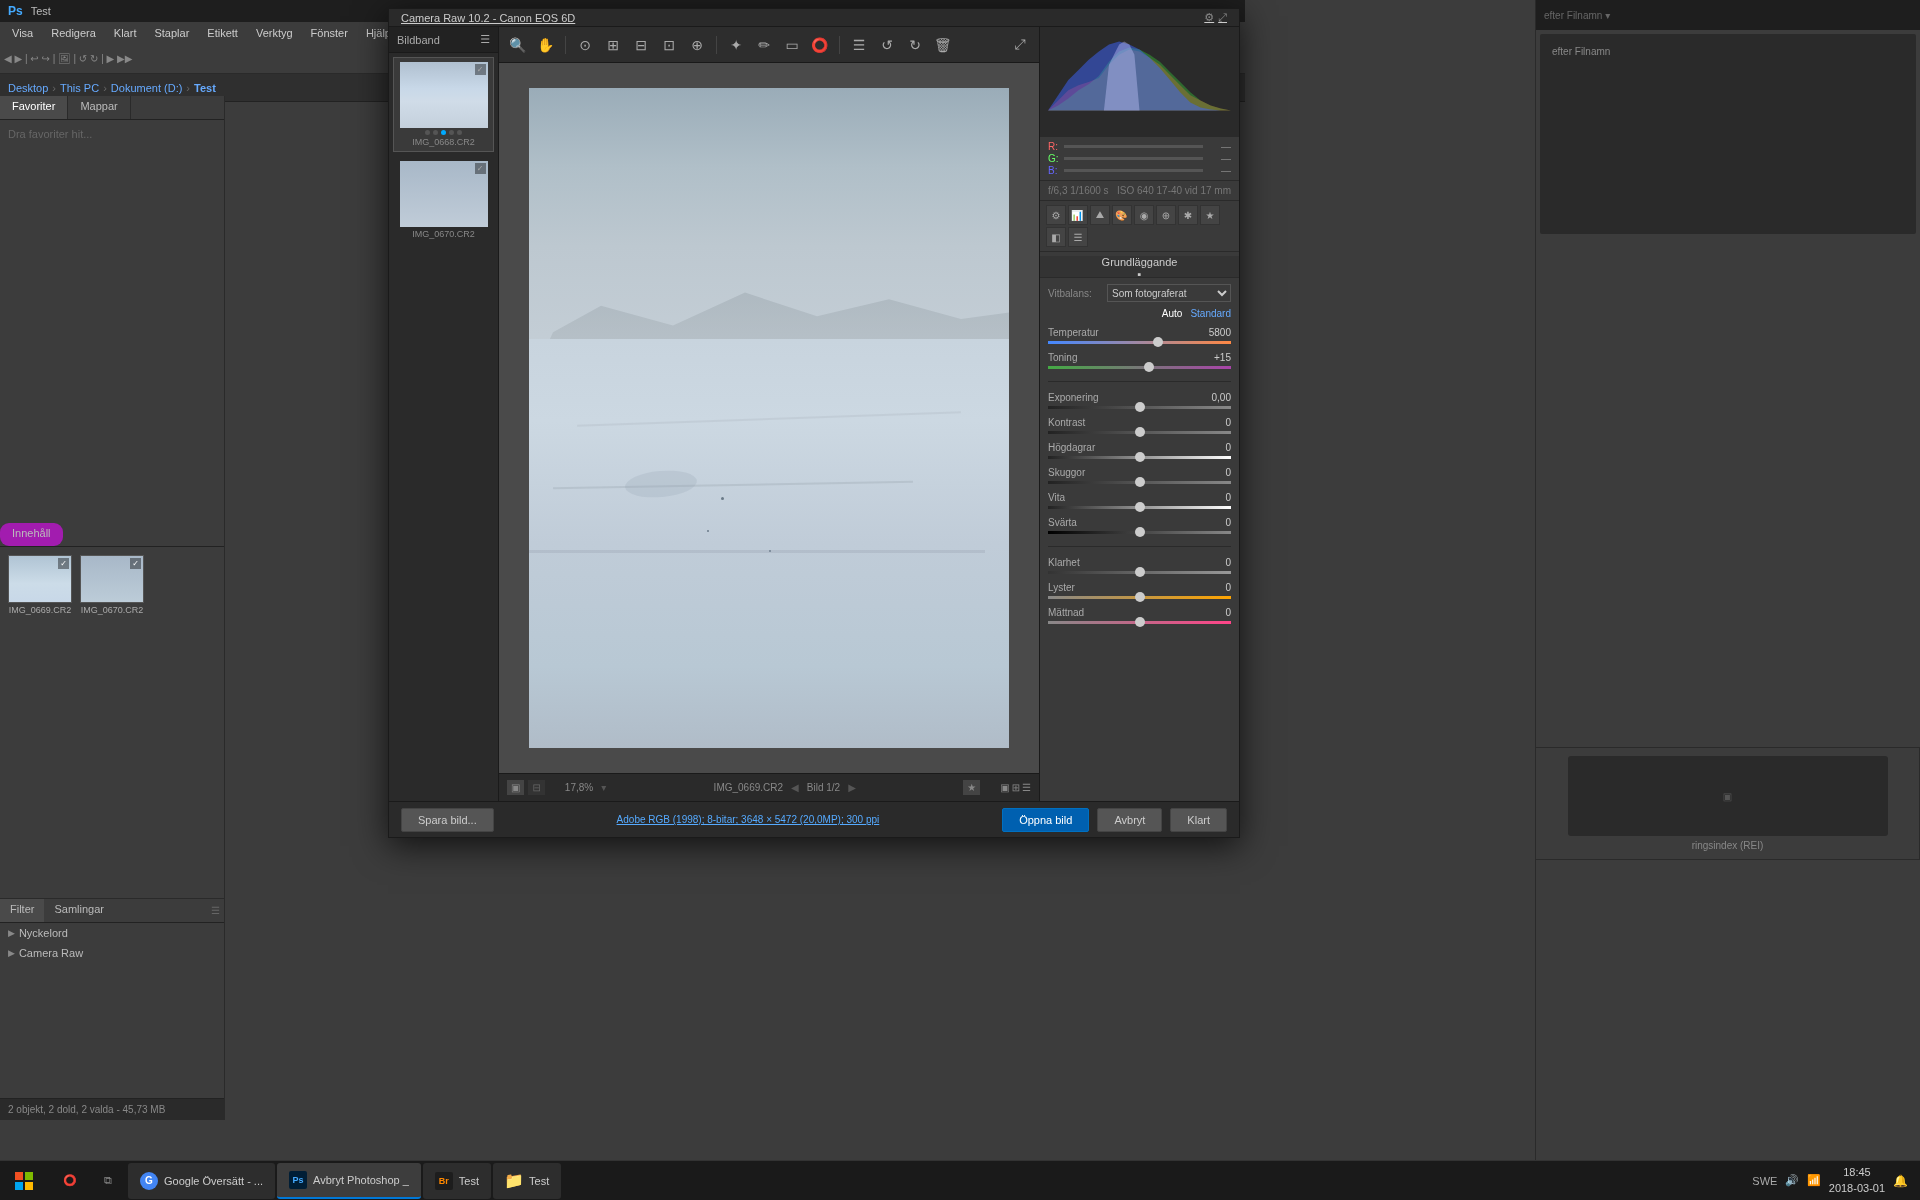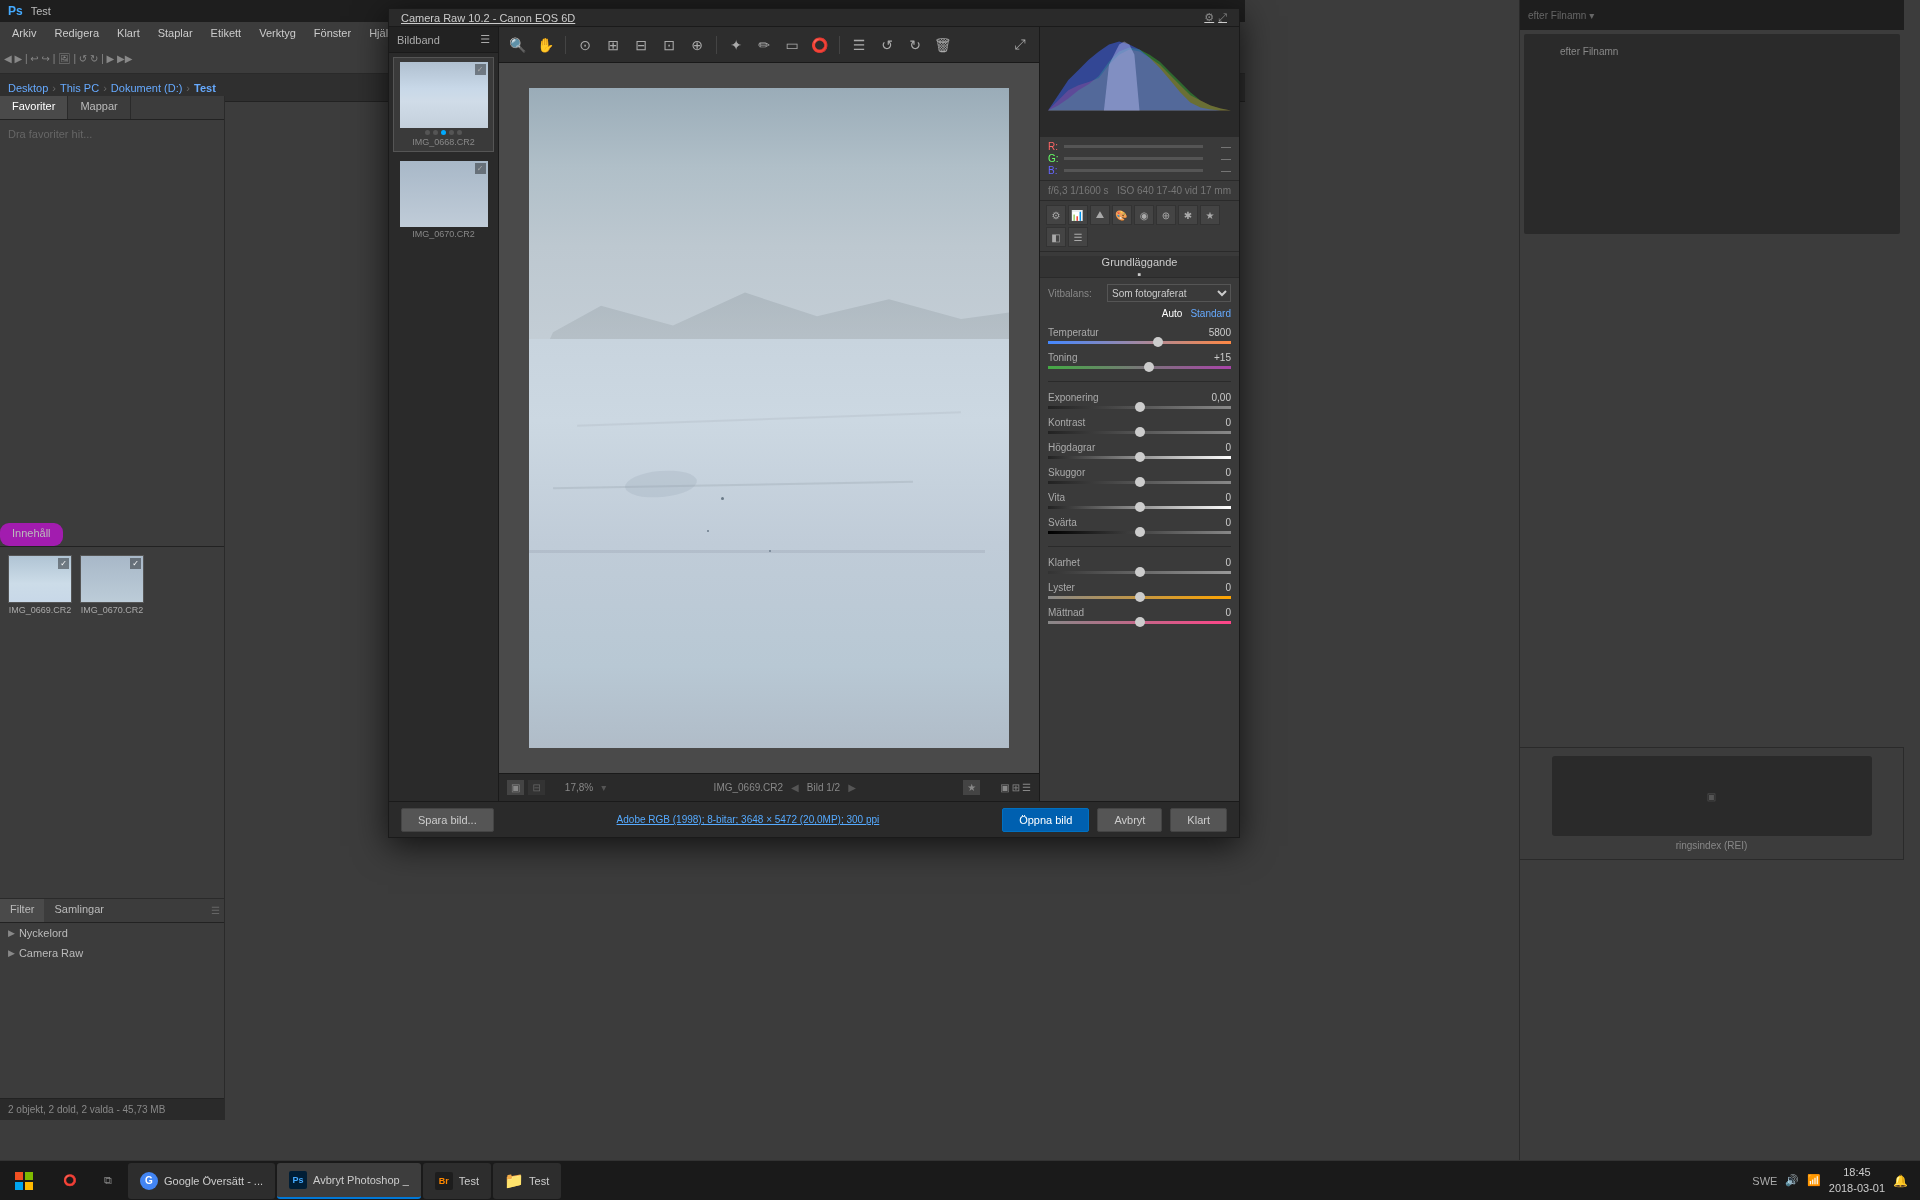--- a/index.html
+++ b/index.html
@@ -124,21 +124,21 @@
 <body>
 
 <div class="ps-window">
 
   <div class="ps-titlebar">
     <span style="color:#4af;font-weight:bold;font-size:12px;">Ps</span>
     <span>Test</span>
   </div>
 
   <div class="ps-menubar">
-    <span class="ps-menu-item">Arkiv</span>
+    <span class="ps-menu-item">Visa</span>
     <span class="ps-menu-item">Redigera</span>
     <span class="ps-menu-item">Klart</span>
     <span class="ps-menu-item">Staplar</span>
     <span class="ps-menu-item">Etikett</span>
     <span class="ps-menu-item">Verktyg</span>
     <span class="ps-menu-item">Fönster</span>
     <span class="ps-menu-item">Hjälp</span>
   </div>
 
   <div class="ps-toolbar-row">
@@ -207,28 +207,28 @@
         <span>Camera Raw</span>
       </div>
     </div>
 
     <div class="status-bar">
       <span>2 objekt, 2 dold, 2 valda - 45,73 MB</span>
     </div>
   </div>
 </div>
 
-<div class="ps-right-panel" style="right:16px;">
+<div class="ps-right-panel" style="right:0;">
   <div class="ps-right-header">
     <span style="font-size:10px;color:#666;">efter Filnamn ▾</span>
   </div>
   <div class="ps-right-content">
 
     <div style="padding:8px;background:#2a2a2a;margin:4px;border-radius:2px;min-height:200px;">
-      <div style="color:#888;font-size:10px;padding:4px;margin-left:24px;">efter Filnamn</div>
+      <div style="color:#888;font-size:10px;padding:4px;">efter Filnamn</div>
     </div>
 
     <div style="position:absolute;bottom:300px;right:0;width:385px;background:#3c3c3c;border:1px solid #2a2a2a;padding:8px;">
       <div style="background:#2a2a2a;height:80px;width:320px;margin:0 auto;border-radius:3px;display:flex;align-items:center;justify-content:center;">
         <span style="color:#555;font-size:10px;">▣</span>
       </div>
       <div style="font-size:10px;color:#888;margin-top:4px;text-align:center;">ringsindex (REI)</div>
     </div>
   </div>
 </div>

